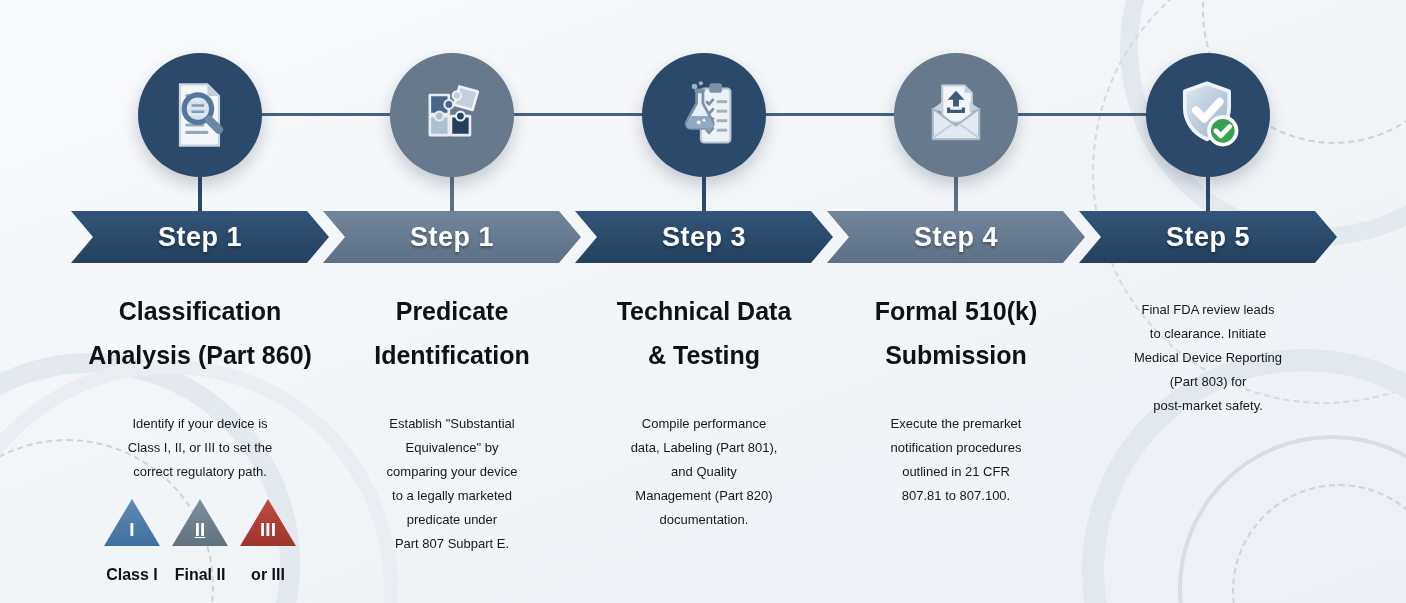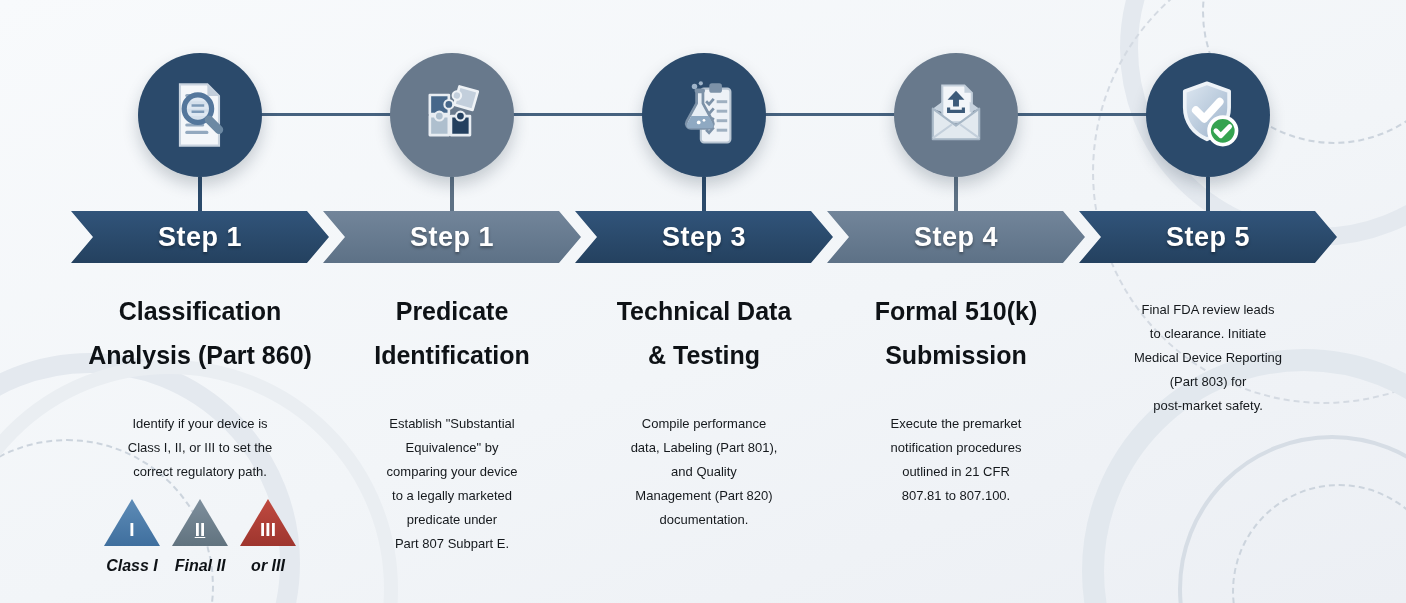--- a/index.html
+++ b/index.html
@@ -59,21 +59,21 @@
   .class-badges{margin-top:15px;display:flex;gap:12px;align-items:flex-end;}
   .class-badge{display:flex;flex-direction:column;align-items:center;}
   .tri{
     width:56px;height:47px;clip-path:polygon(50% 0,100% 100%,0 100%);
     display:flex;align-items:flex-end;justify-content:center;
     color:#fff;font-weight:700;font-size:19px;line-height:1;padding-bottom:7px;box-sizing:border-box;
   }
   .tri-1{background:linear-gradient(180deg,#5e8cb7,#3f6f9e);}
   .tri-2{background:linear-gradient(180deg,#7e8f9d,#61737f);text-decoration:underline;}
   .tri-3{background:linear-gradient(180deg,#c04a40,#9e352e);}
-  .class-badge-label{margin-top:11px;font-size:16px;font-weight:700;color:#0e1216;font-style:italic;}
+  .class-badge-label{margin-top:20px;font-size:16px;font-weight:700;color:#0e1216;}
 </style>
 </head>
 <body>
 
 <div class="canvas">
 
   <div class="ring tr1"></div>
   <div class="ring tr2"></div>
   <div class="ring tr3"></div>
   <div class="ring bl1"></div>

